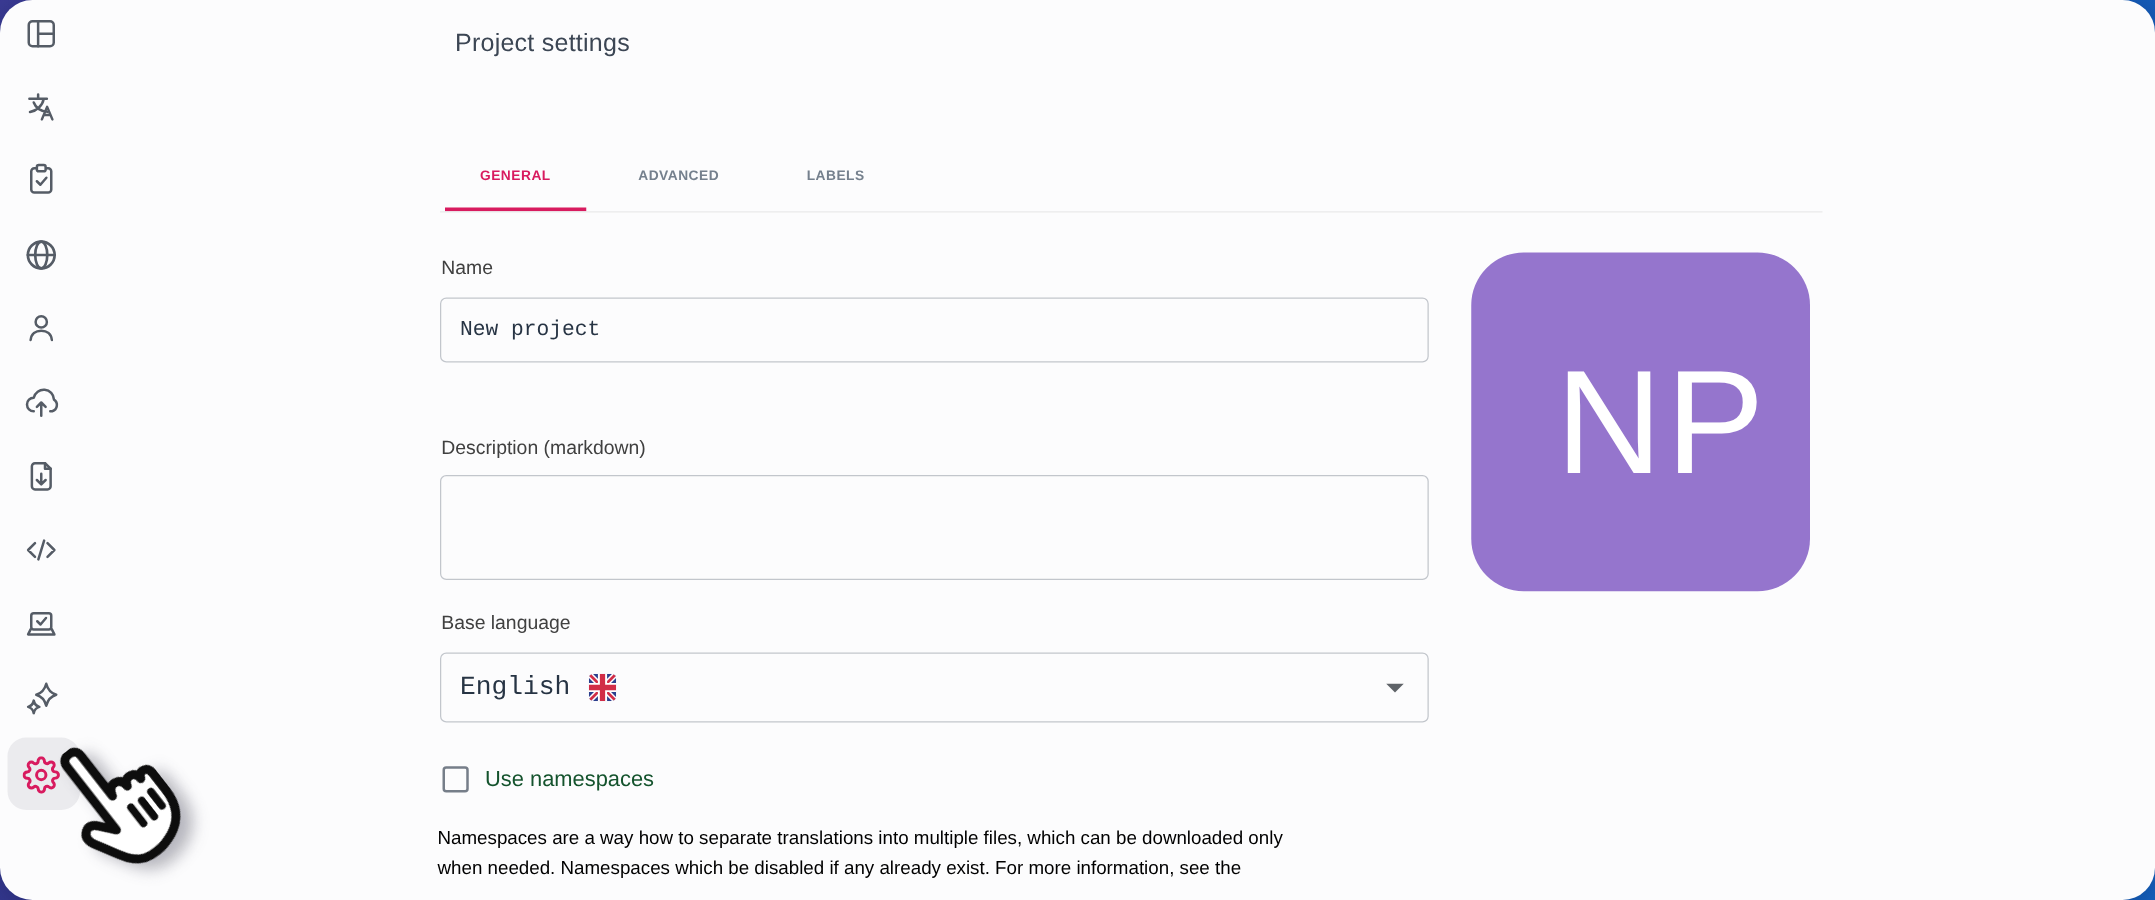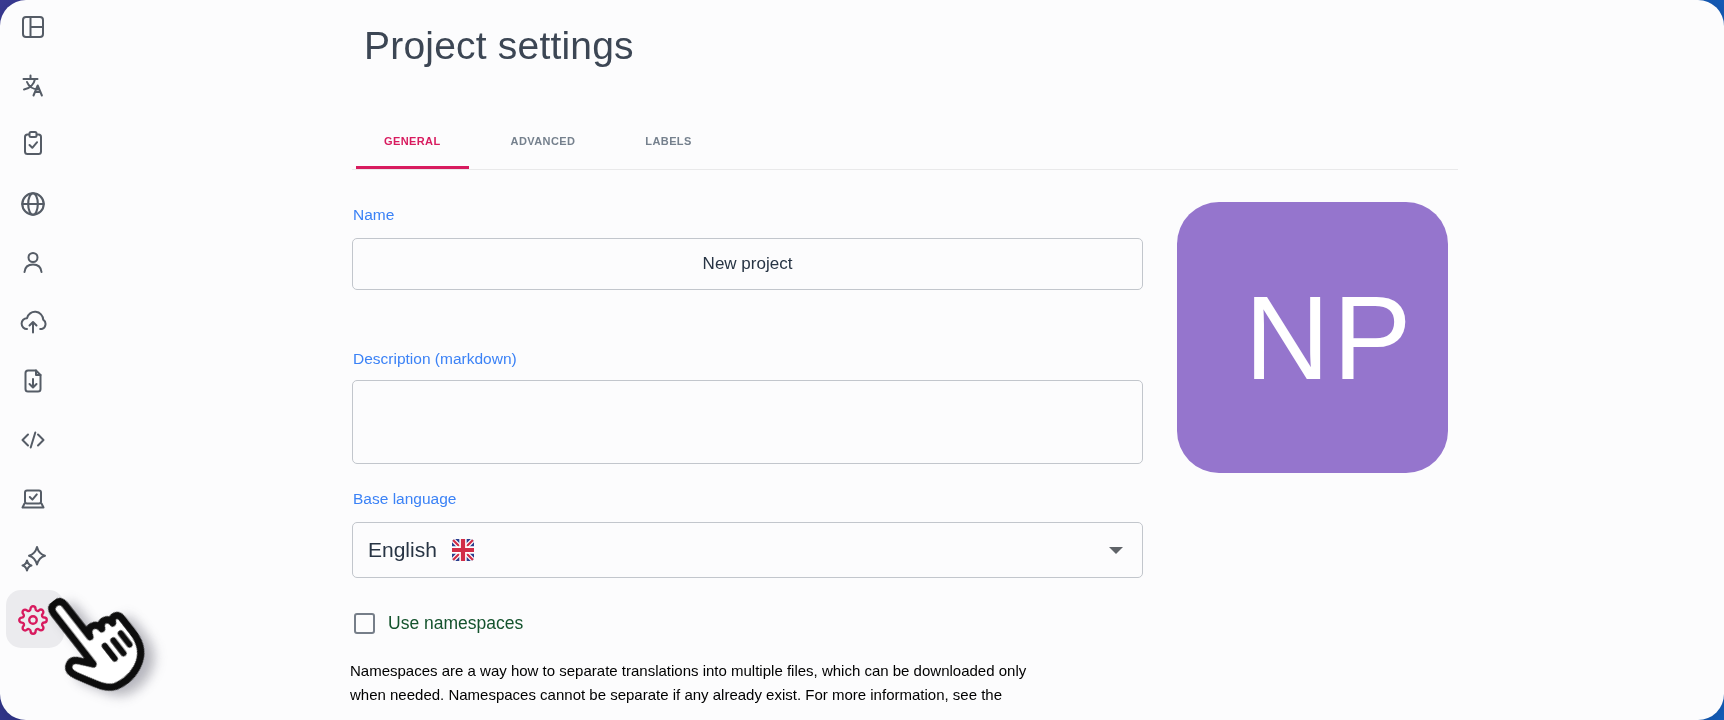--- a/index.html
+++ b/index.html
@@ -22,39 +22,39 @@
   }
   .nav-item svg { stroke:#555c66; fill:none; stroke-width:2; stroke-linecap:round; stroke-linejoin:round; }
   .nav-active-bg {
     position:absolute; left:6px; top:590px; width:58px; height:58px;
     background:#ebebee; border-radius:15px;
   }
   .nav-item.active svg { stroke:#d81b5f; }
   
   .page-title {
     position:absolute; left:364px; top:24px;
-    font-size:39px; font-weight:400; color:#3c4654; letter-spacing:.2px;
+    font-size:20px; font-weight:400; color:#3c4654; letter-spacing:.2px;
   }
   .tabs { position:absolute; left:356px; top:112px; height:57px; display:flex; gap:14px; }
   .tab {
     position:relative; height:100%; display:flex; align-items:center; justify-content:center;
     padding:0 28px; font-size:11px; font-weight:600; letter-spacing:.4px;
     color:#75808d; cursor:pointer; text-transform:uppercase;
   }
   .tab.active { color:#d81b5f; }
   .tab.active::after {
     content:""; position:absolute; left:0; right:0; bottom:0; height:3px; background:#d81b5f;
   }
   .tabs-divider { position:absolute; left:352px; top:169px; width:1106px; height:1px; background:#e9e9ea; }
   
-  .field-label { position:absolute; left:353px; font-size:15.5px; color:#3b82f6; }
+  .field-label { position:absolute; left:353px; font-size:15.5px; color:#404040; }
   .input-box {
     position:absolute; left:352px; width:791px; background:#fcfcfd;
     border:1px solid #c2c6cc; border-radius:5px;
-    font-size:17px; color:#273444; font-family:Liberation Sans, sans-serif;text-align:center;
+    font-size:17px; color:#273444; font-family:Liberation Mono, monospace;
   }
   .name-input { top:238px; height:52px; padding:0 15px; outline:none; }
   .desc-area  { top:380px; height:84px; padding:12px 15px; resize:none; outline:none; }
   .lang-select {
     top:522px; height:56px; display:flex; align-items:center; padding:0 15px; cursor:pointer;
   }
   .lang-value { font-size:21px; color:#273444; }
   .flag {
     width:22px; height:22px; margin-left:15px; border-radius:4px; overflow:hidden;
     display:inline-flex; flex:none;
@@ -197,21 +197,21 @@
       </svg>
     </span>
     <span class="select-caret"></span>
   </div>
 
   <div class="checkbox-row">
     <span class="checkbox-box"></span>
     <span class="checkbox-label">Use namespaces</span>
   </div>
   <div class="help-text help-line1">Namespaces are a way how to separate translations into multiple files, which can be downloaded only</div>
-  <div class="help-text help-line2">when needed. Namespaces cannot be separate if any already exist. For more information, see the</div>
+  <div class="help-text help-line2">when needed. Namespaces which be disabled if any already exist. For more information, see the</div>
 
   <div class="project-avatar" style="background: rgb(149, 117, 205); padding-left: 34px;">
     <span>NP</span>
   </div>
 
   <svg class="hand-cursor" viewBox="0 0 100 120">
     <path fill="#ffffff" stroke="#0d0d0d" stroke-width="7" stroke-linejoin="round" d="M40 10 Q40 3 47 3 Q54 3 54 10 L54 50 Q56 42 62 43 Q68 44 68 51 Q70 45 75 46 Q80 47 80 53 Q82 48 86 49 Q90 50 90 55 L90 72 Q90 94 72 102 Q58 108 44 104 Q36 101 30 90 L20 72 Q15 63 21 59 Q26 56 31 62 L40 73 Z"></path>
     <path stroke="#0d0d0d" stroke-width="6" stroke-linecap="round" fill="none" d="M60 66 V82 M70 67 V83 M80 66 V80"></path>
   </svg>
 

